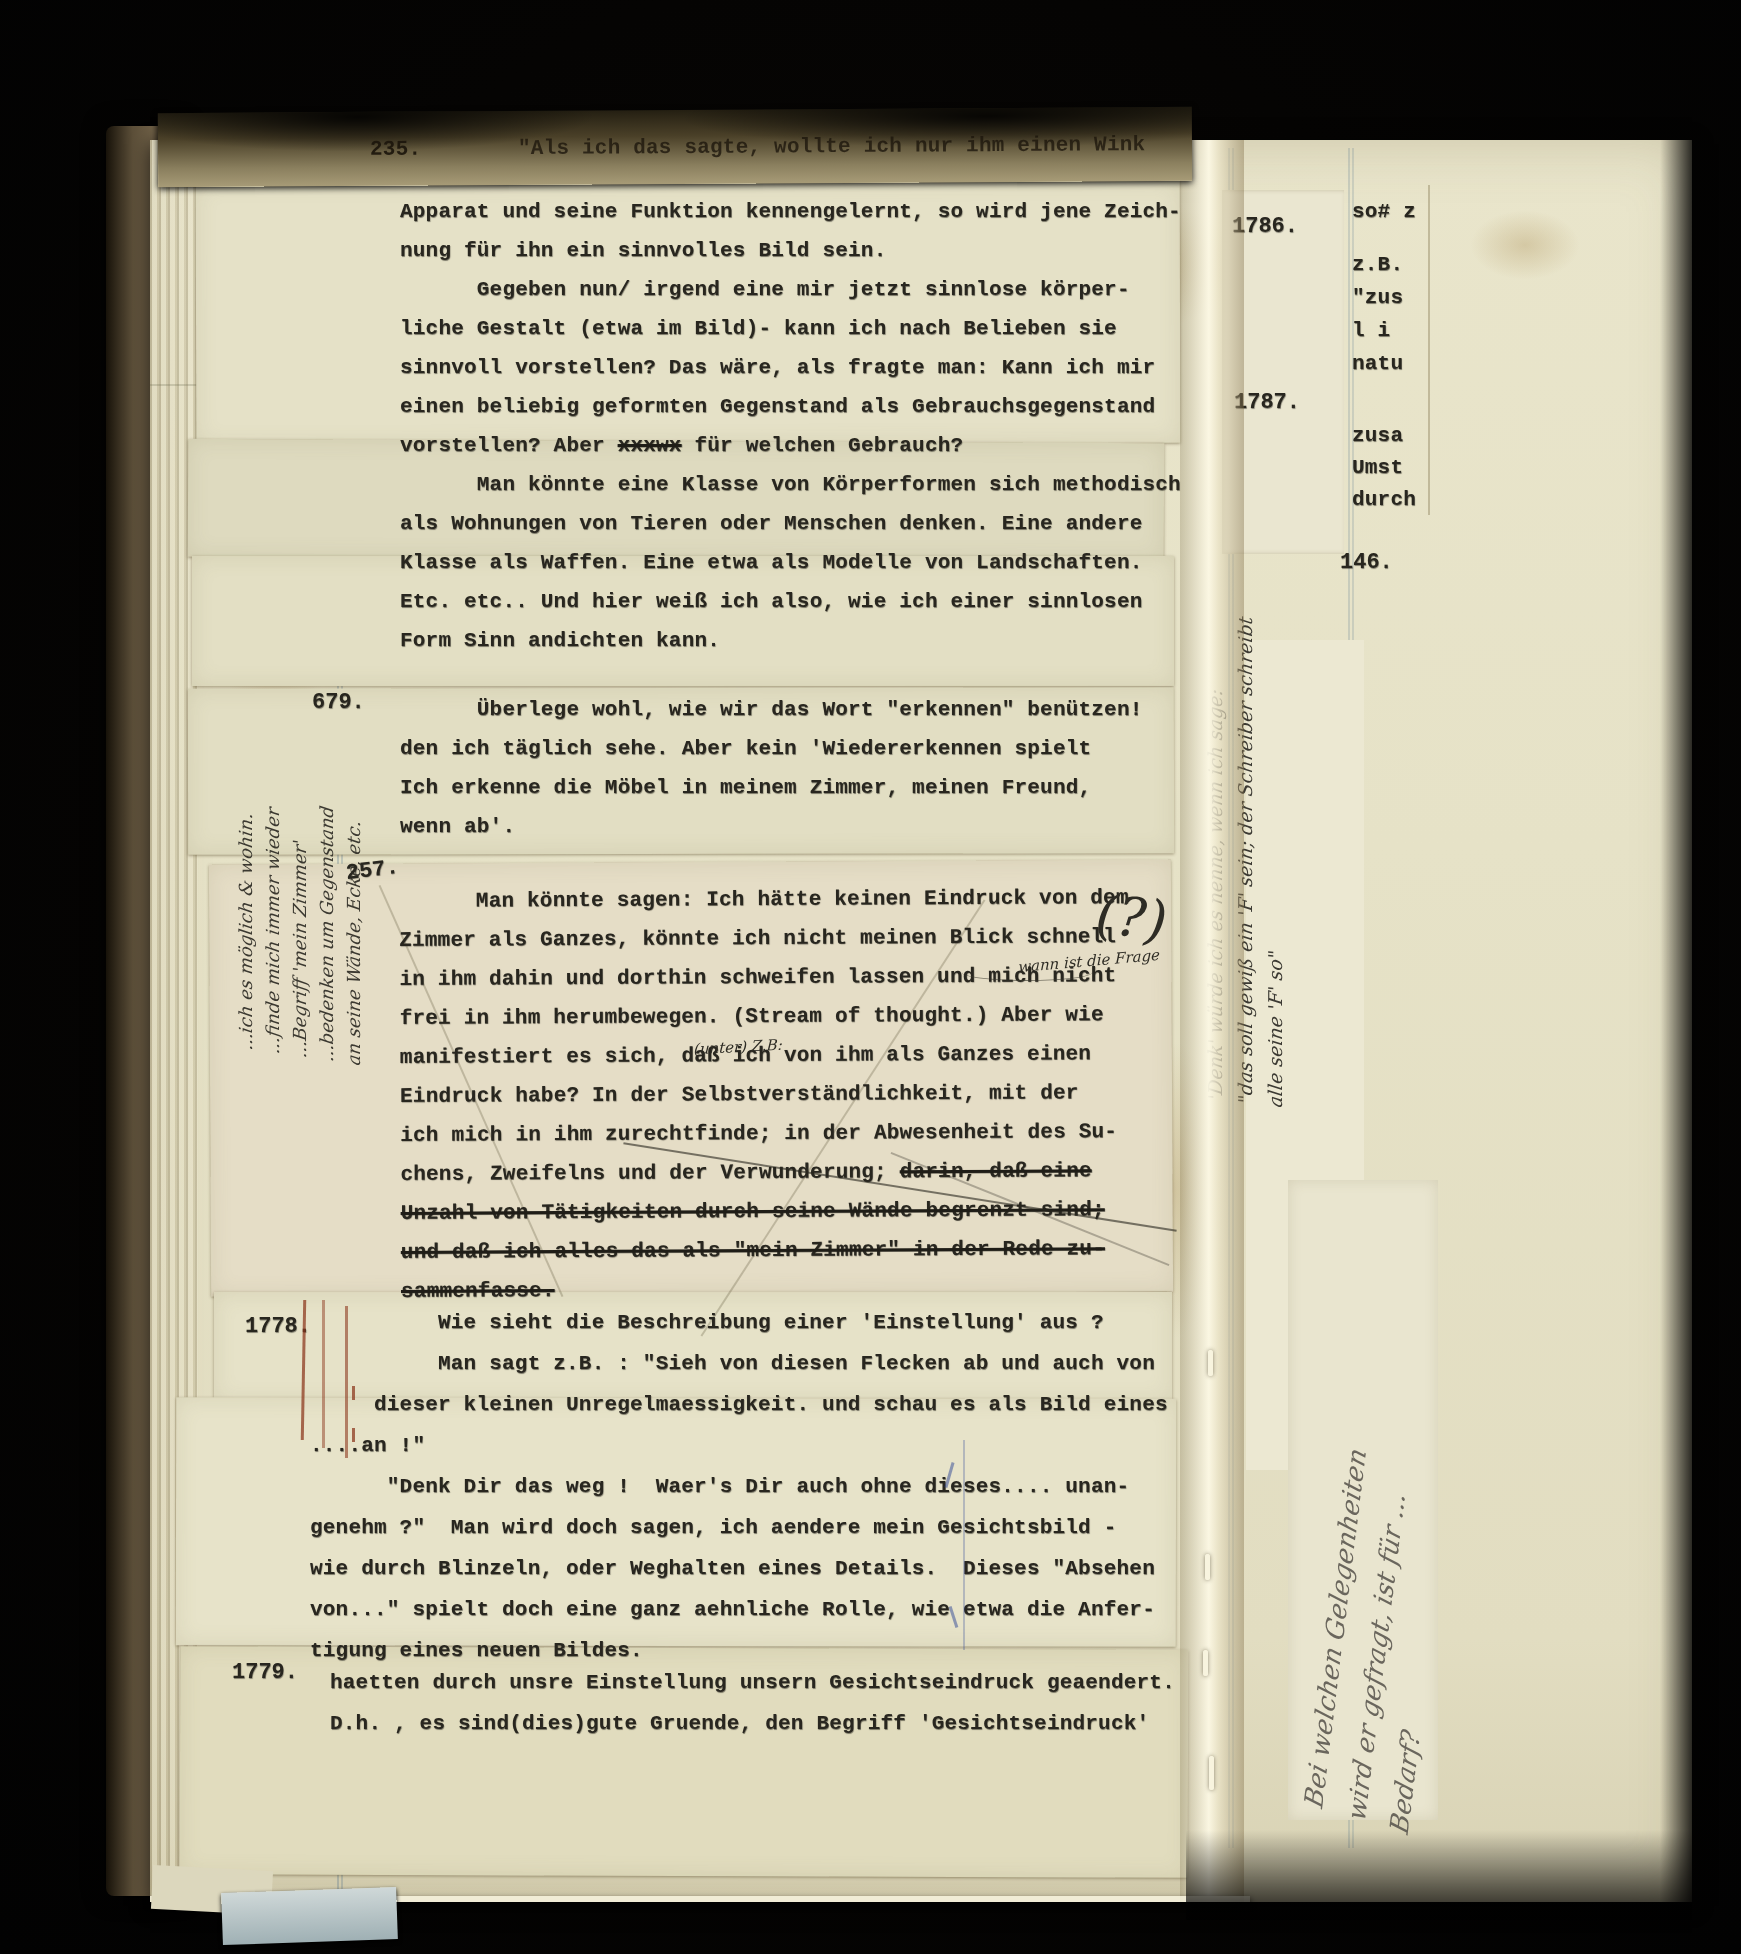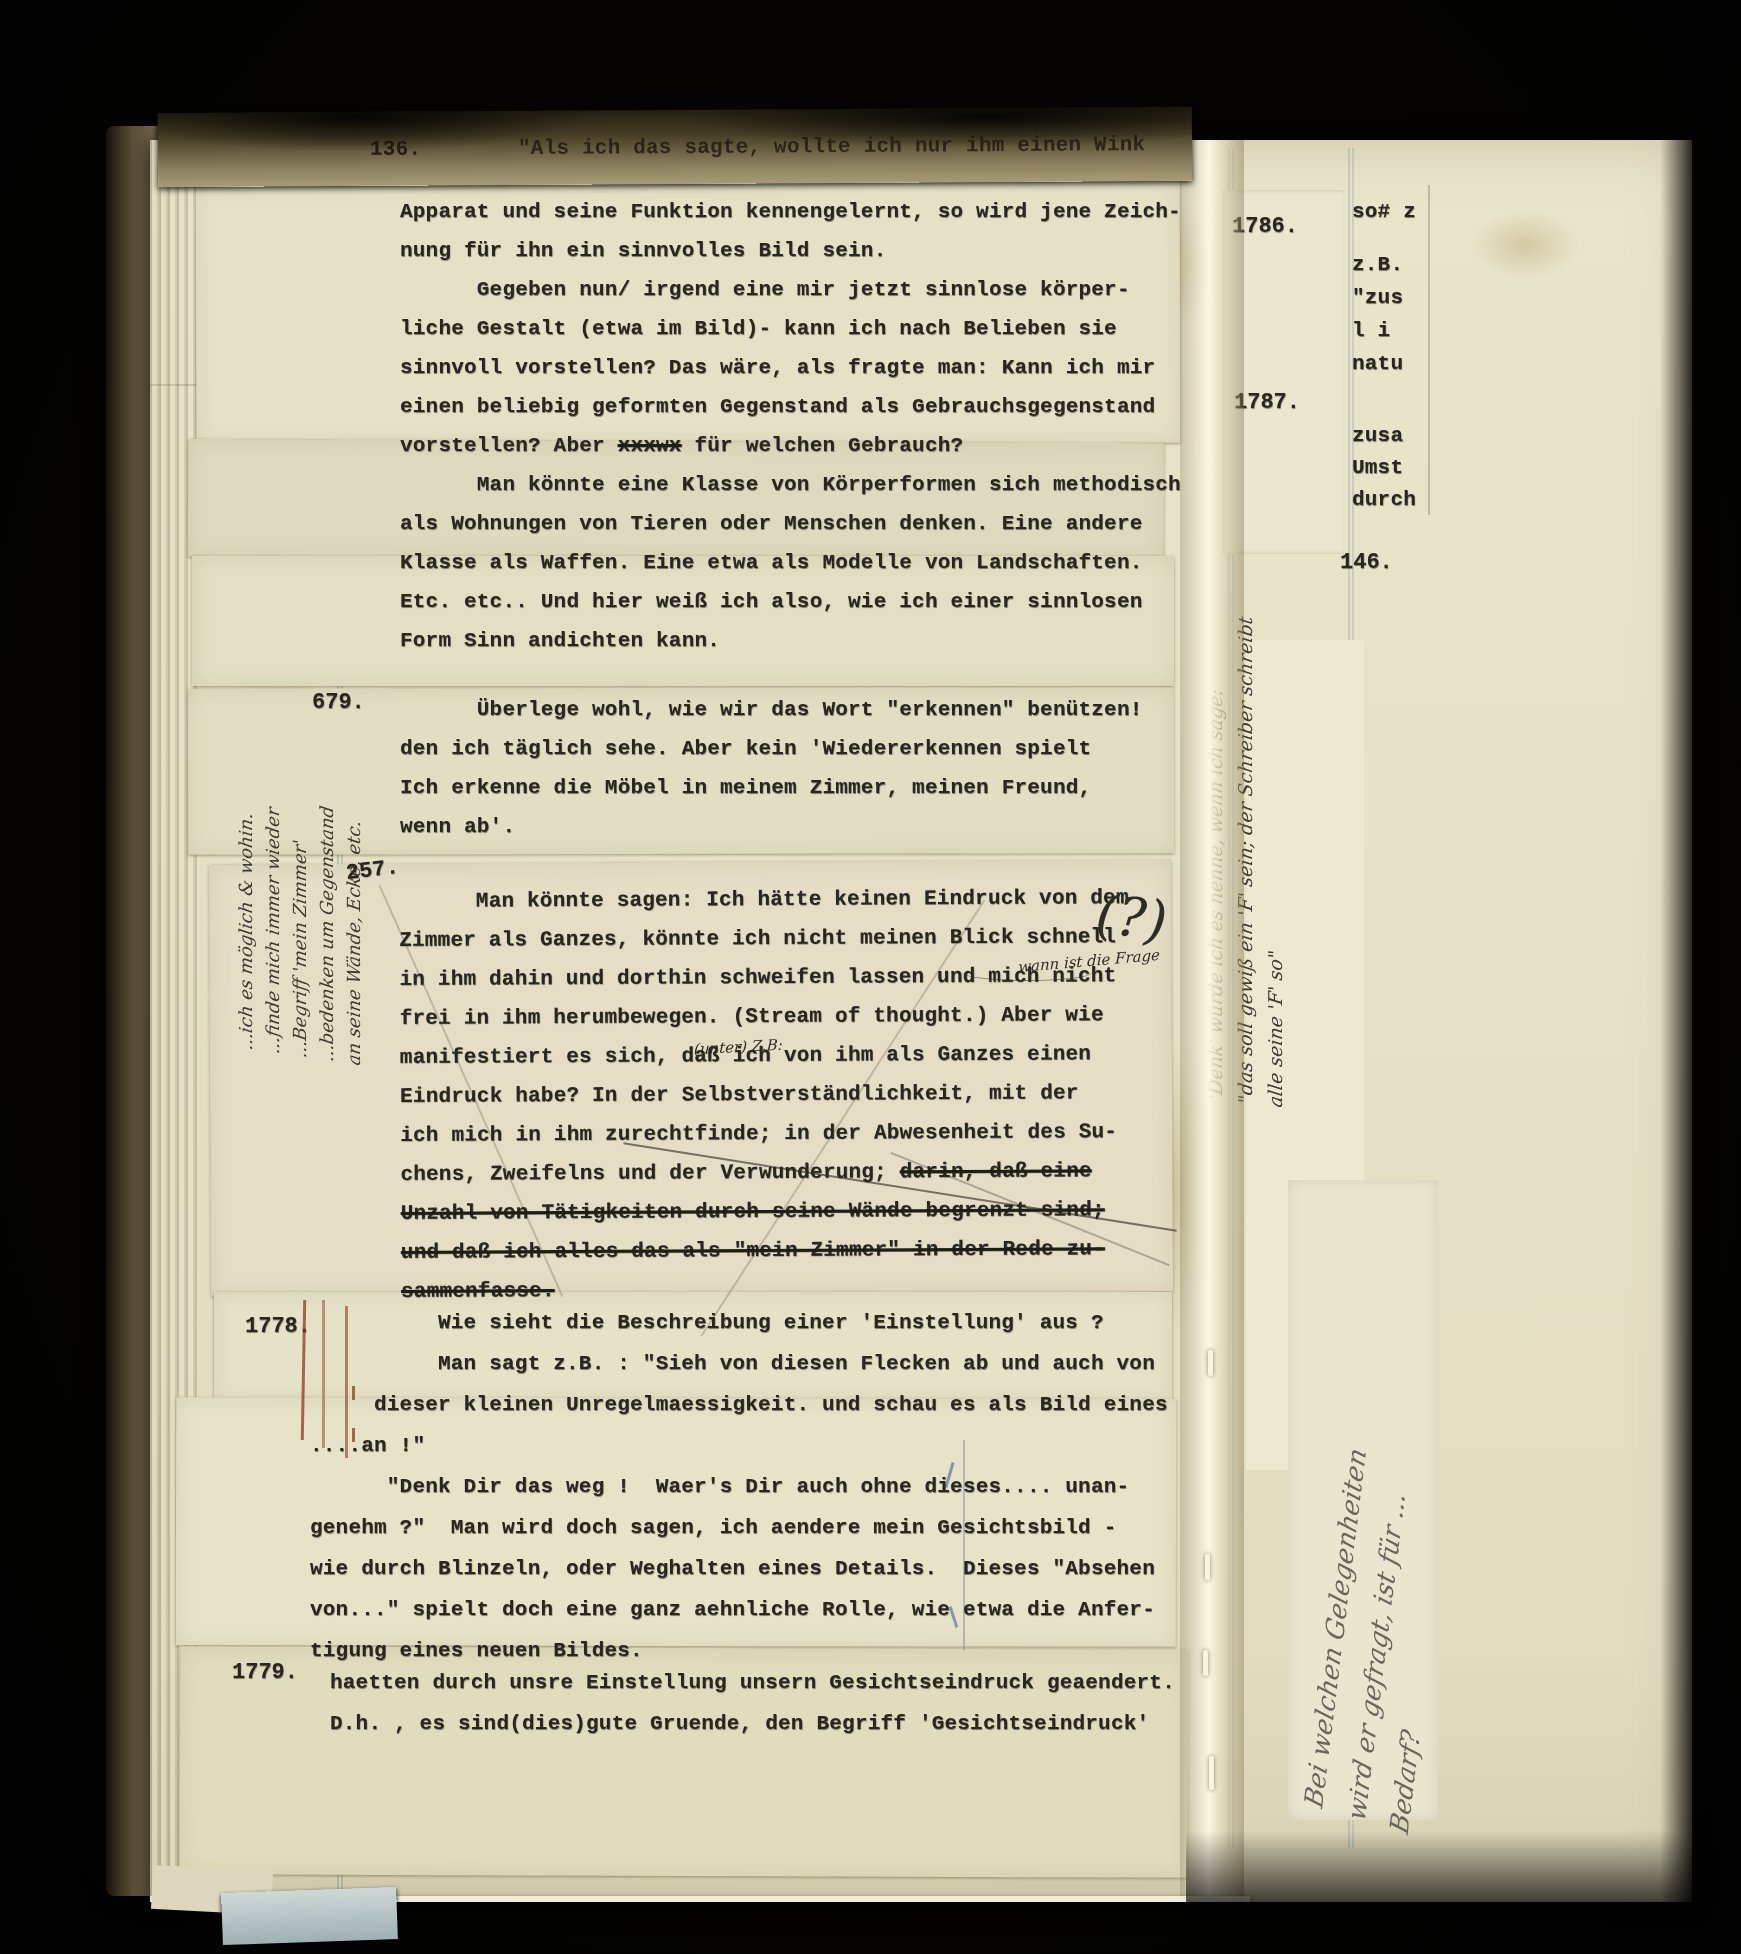--- a/index.html
+++ b/index.html
@@ -167,21 +167,21 @@
 
   <div class="abs gutter"></div>
   <div class="abs stitch" style="left:1208px;top:1350px;"></div>
   <div class="abs stitch" style="left:1205px;top:1554px;"></div>
   <div class="abs stitch" style="left:1203px;top:1650px;"></div>
   <div class="abs stitch" style="left:1209px;top:1756px;height:34px;"></div>
 
   <div class="abs top-strip">
     <div class="abs strip-blotch" style="left:-40px;top:-30px;width:480px;height:70px;"></div>
     <div class="abs strip-blotch" style="left:520px;top:-24px;width:620px;height:64px;"></div>
-    <div class="abs typed" style="left:212px;top:18px;">136.</div>
+    <div class="abs typed" style="left:212px;top:18px;">235.</div>
     <div class="abs typed" style="left:360px;top:18px;opacity:.85;">"Als ich das sagte, wollte ich nur ihm einen Wink</div>
   </div>
 
   <div class="abs bottom-edge"></div>
   <div class="abs sliver-paper"></div>
   <div class="abs sliver-blue"></div>
   <div class="abs br-shadow"></div>
   <div class="abs right-cut"></div>
 
 </div>

